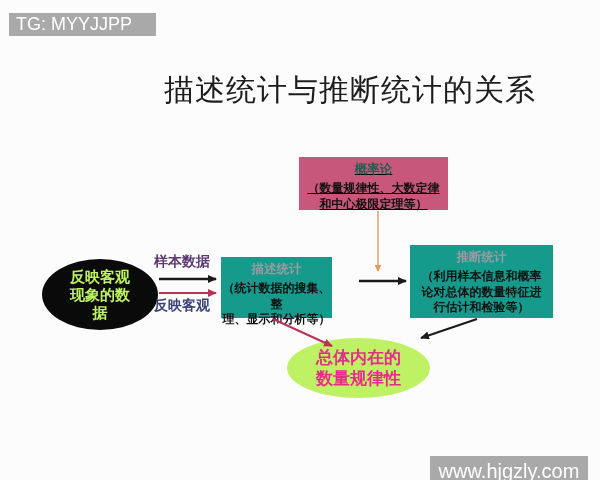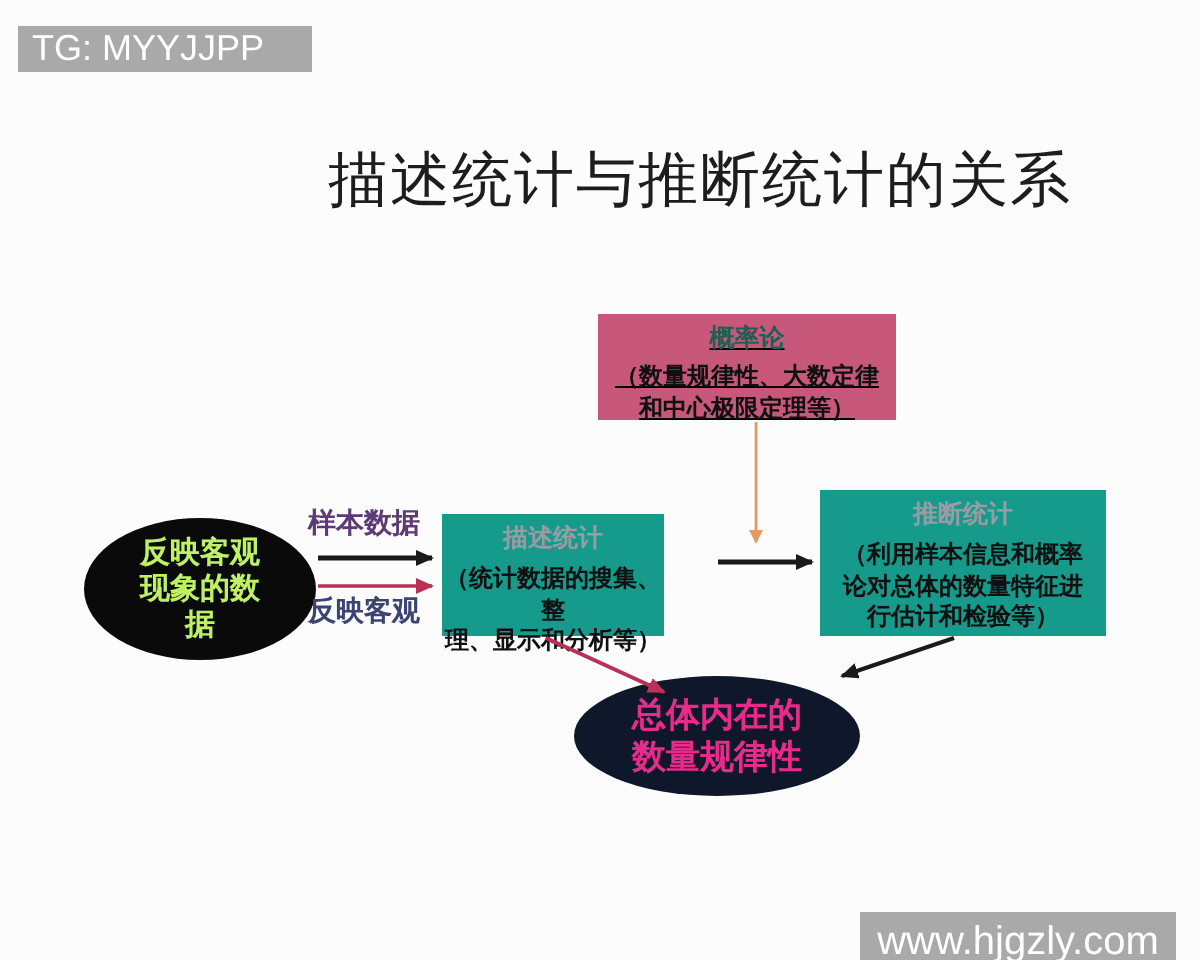--- a/index.html
+++ b/index.html
@@ -25,21 +25,21 @@
     font-family:"DejaVu Serif","Liberation Serif", serif;
   }
 
   
   .box { text-align:center; box-sizing:border-box; }
   .box-title { font-size:12.5px; font-weight:bold; padding-top:4px; }
   .box-body  { font-size:12px; font-weight:bold; line-height:15.5px; white-space:pre-line; margin-top:3px; }
   #probBox  { left:299px; top:157px; width:149px; height:53px;text-decoration:underline; }
   #descBox  { left:221px; top:257px; width:111px; height:61px; }
   #inferBox { left:410px; top:245px; width:143px; height:73px; }
-  #descBox .box-body, #inferBox .box-body { margin-top:4px; }
+  #descBox .box-body, #inferBox .box-body { margin-top:4px;font-family:Liberation Mono, monospace; }
 
   
   .ellipse {
     border-radius:50%;
     display:flex; align-items:center; justify-content:center;
     text-align:center; font-weight:bold; white-space:pre-line;
   }
   #sourceEllipse { left:42px; top:259px; width:116px; height:71px; font-size:15px; line-height:18px; }
   #resultEllipse { left:287px; top:338px; width:143px; height:60px; font-size:17px; line-height:21px; }
 
@@ -82,21 +82,21 @@
 理、显示和分析等）</div>
   </div>
 
   <div class="abs box" id="inferBox" style="background-color: rgb(22, 154, 139);">
     <div class="box-title" style="color: rgb(155, 155, 164);">推断统计</div>
     <div class="box-body" style="color: rgb(16, 16, 16);">（利用样本信息和概率
 论对总体的数量特征进
 行估计和检验等）</div>
   </div>
 
-  <div class="abs ellipse" id="resultEllipse" style="background-color: #0f172a;">
+  <div class="abs ellipse" id="resultEllipse" style="background-color: #bef264;">
     <span style="color: rgb(232, 43, 138);">总体内在的
 数量规律性</span>
   </div>
 
   <svg class="abs" id="arrowLayer" width="600" height="480" viewBox="0 0 600 480">
     <defs>
       <marker id="headBlack" markerUnits="userSpaceOnUse" markerWidth="9" markerHeight="8" refX="8" refY="4" orient="auto">
         <path d="M0,0 L9,4 L0,8 Z" fill="#1a1a1a"></path>
       </marker>
       <marker id="headRed" markerUnits="userSpaceOnUse" markerWidth="9" markerHeight="8" refX="8" refY="4" orient="auto">

